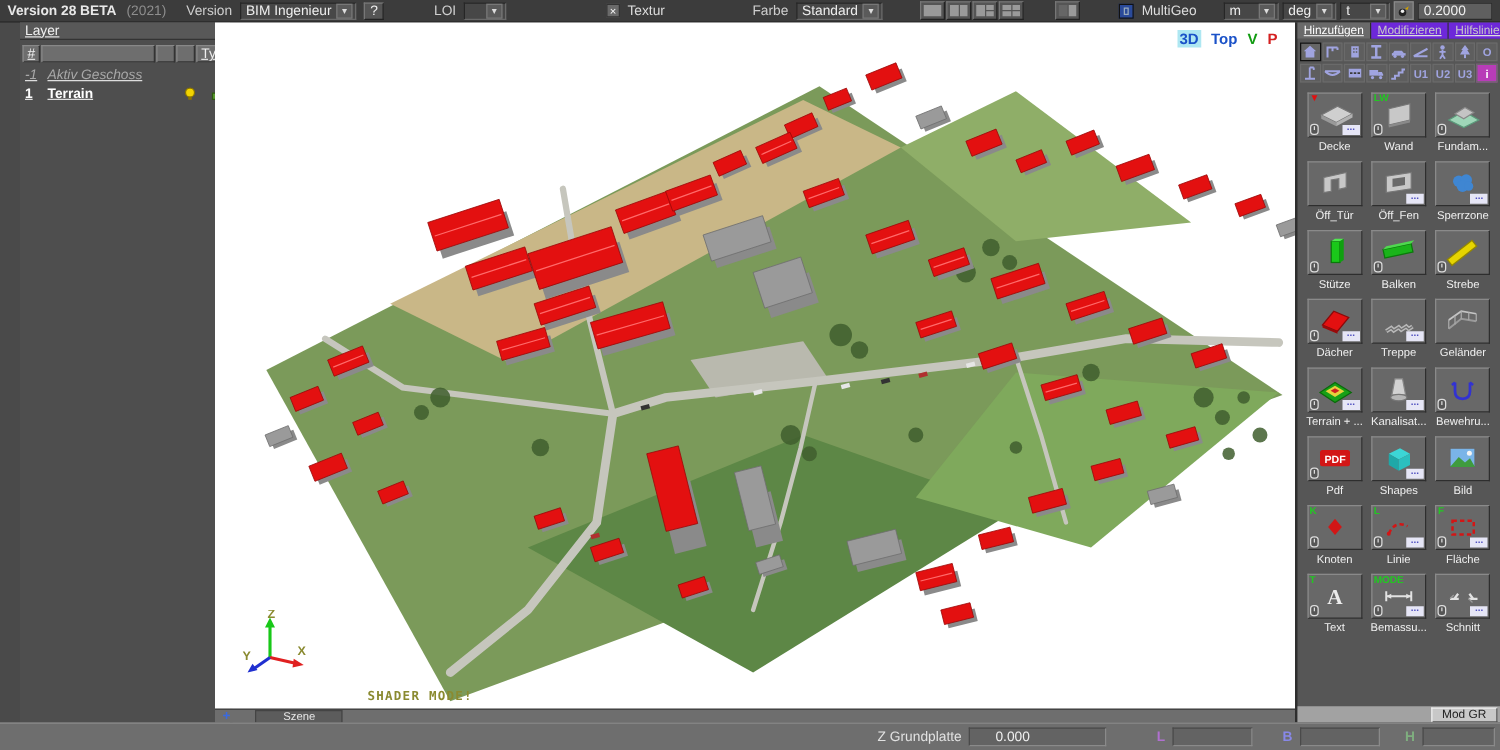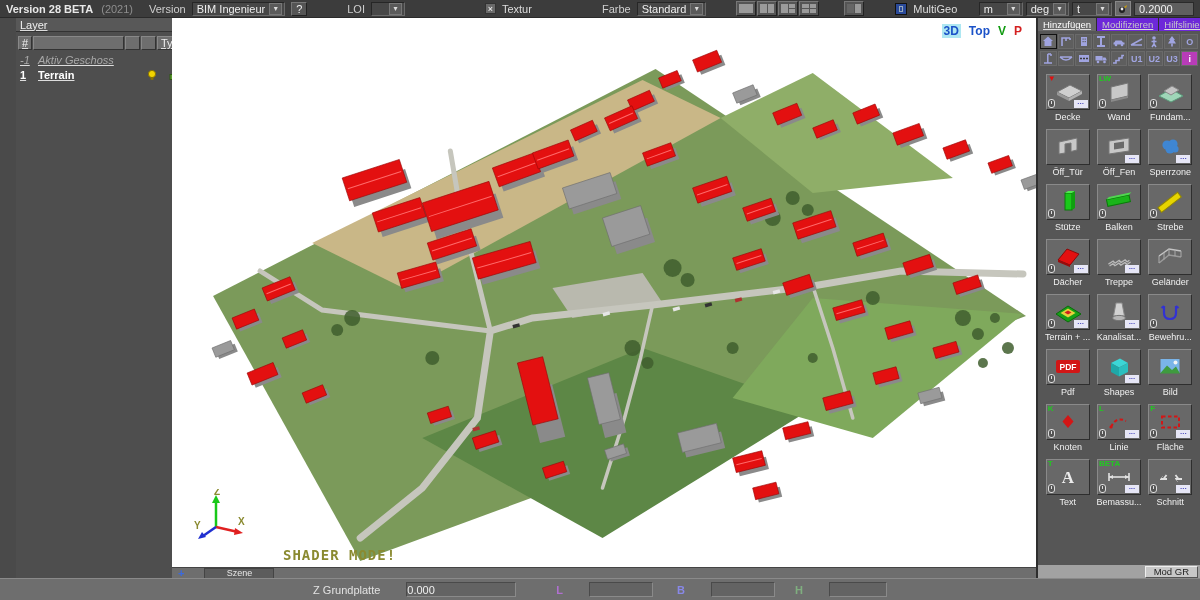--- a/index.html
+++ b/index.html
@@ -56,22 +56,22 @@
               height:12px; padding:0 4px; font-size:9px; display:flex; align-items:center; cursor:pointer; }
 
   
   .viewport-col { position:absolute; left:172px; top:18px; width:864px; height:560px; }
   .viewport { position:absolute; left:0; top:0; width:864px; height:549px; background:#ffffff; overflow:hidden; }
   .vp-buttons { position:absolute; right:14px; top:6px; display:flex; gap:8px; font-weight:bold; font-size:12px; }
   .vp-3d { background:#aee7f2; color:#1b52c8; padding:0 2px; cursor:pointer; }
   .vp-top { color:#1b52c8; cursor:pointer; }
   .vp-v { color:#129c12; cursor:pointer; }
   .vp-p { color:#d42020; cursor:pointer; }
-  .shader-text { position:absolute; left:111px; bottom:4px; color:#8a8a30; font-weight:bold;
-                 font-family:"DejaVu Sans Mono", monospace; font-size:14px; letter-spacing:1px; }
+  .shader-text { position:absolute; left:122px; bottom:4px; color:#8a8a30; font-weight:bold;
+                 font-family:"DejaVu Sans Mono", monospace; font-size:10px; letter-spacing:1px; }
   .gizmo { position:absolute; left:22px; bottom:22px; }
   .scene-tabs { position:absolute; left:0; bottom:0; width:864px; height:11px; background:#6e6e6e;
                 border-top:1px solid #444; display:flex; align-items:center; }
   .plus-btn { color:#3a6ae0; font-weight:bold; font-size:11px; padding:0 6px; cursor:pointer; }
   .scene-tab { background:#5c5c5c; border:1px solid #444; height:11px; width:70px; margin-left:14px;
                display:flex; align-items:center; justify-content:center; color:#e8e8e8; font-size:9px; cursor:pointer; }
 
   
   .right-panel { position:absolute; left:1036px; top:18px; width:164px; height:560px; background:#565656;
                  border-left:2px solid #2e2e2e; }
@@ -96,25 +96,25 @@
   .badge-mouse::after { content:""; display:block; width:1px; height:3px; background:#ddd; margin:1px auto 0; }
   .badge-dots { position:absolute; right:1px; bottom:1px; width:14px; height:8px; background:#e6e6f6;
                 color:#5050c0; font-size:8px; line-height:4px; text-align:center; font-weight:bold; }
   .rp-bottom { position:absolute; bottom:0; left:0; right:0; height:13px; background:#a2a2a2;
                display:flex; align-items:center; justify-content:flex-end; padding:0 2px; }
   .modgr-btn { background:#c8c8c8; border:1px solid #eee; border-bottom-color:#555; border-right-color:#555;
                color:#222; font-size:9.5px; height:12px; padding:1px 8px; display:flex; align-items:center; cursor:pointer; }
 
   
   .statusbar { position:absolute; left:0; top:578px; width:1200px; height:22px; background:#6e6e6e;
-               border-top:1px solid #8a8a8a; display:flex; align-items:center; justify-content:center;
+               border-top:1px solid #8a8a8a; display:flex; align-items:center; justify-content:flex-end;
                gap:6px; padding:0 4px; }
   .sb-label { color:#e2e2e2; }
   .sb-field { background:#636363; border:1px solid #4a4a4a; border-bottom-color:#8a8a8a; border-right-color:#8a8a8a;
-              height:15px; padding:0 0; color:#f0f0f0; display:inline-flex; align-items:center;margin-left:20px; }
+              height:15px; padding:0 20px; color:#f0f0f0; display:inline-flex; align-items:center; }
   .l-col { color:#b070d0; font-weight:bold; }
   .b-col { color:#8888e8; font-weight:bold; }
   .h-col { color:#7fae7f; font-weight:bold; }
 </style>
 </head>
 <body>
 
 <div class="app">
 
   <div class="topbar">
@@ -868,21 +868,21 @@
           <div class="tool-label">Text</div>
         </div>
         <div class="tool-cell">
           <div class="tool-btn">
             <svg width="30" height="26" viewBox="0 0 30 26">
               <path d="M5,13 H25" stroke="#e2e2e2" stroke-width="1.6"></path>
               <path d="M5,9 V17 M25,9 V17" stroke="#e2e2e2" stroke-width="1.6"></path>
               <polygon points="5,13 9,11 9,15" fill="#e2e2e2"></polygon>
               <polygon points="25,13 21,11 21,15" fill="#e2e2e2"></polygon>
             </svg>
-            <span class="corner-txt" style="color: rgb(34, 200, 34);">BETA</span>
+            <span class="corner-txt" style="color: rgb(34, 200, 34);">MODE</span>
             <span class="badge-mouse"></span>
             <span class="badge-dots">...</span>
           </div>
           <div class="tool-label">Bemassu...</div>
         </div>
         <div class="tool-cell">
           <div class="tool-btn">
             <svg width="30" height="26" viewBox="0 0 30 26">
               <path d="M5,15 h7 M8.5,15 l3,-4 M20,15 h7 M23.5,15 l-3,-4" stroke="#e2e2e2" stroke-width="1.8" fill="none"></path>
               <path d="M5,15 l3,-3 M20,15 l3,3" stroke="#9a9a9a" stroke-width="1"></path>

